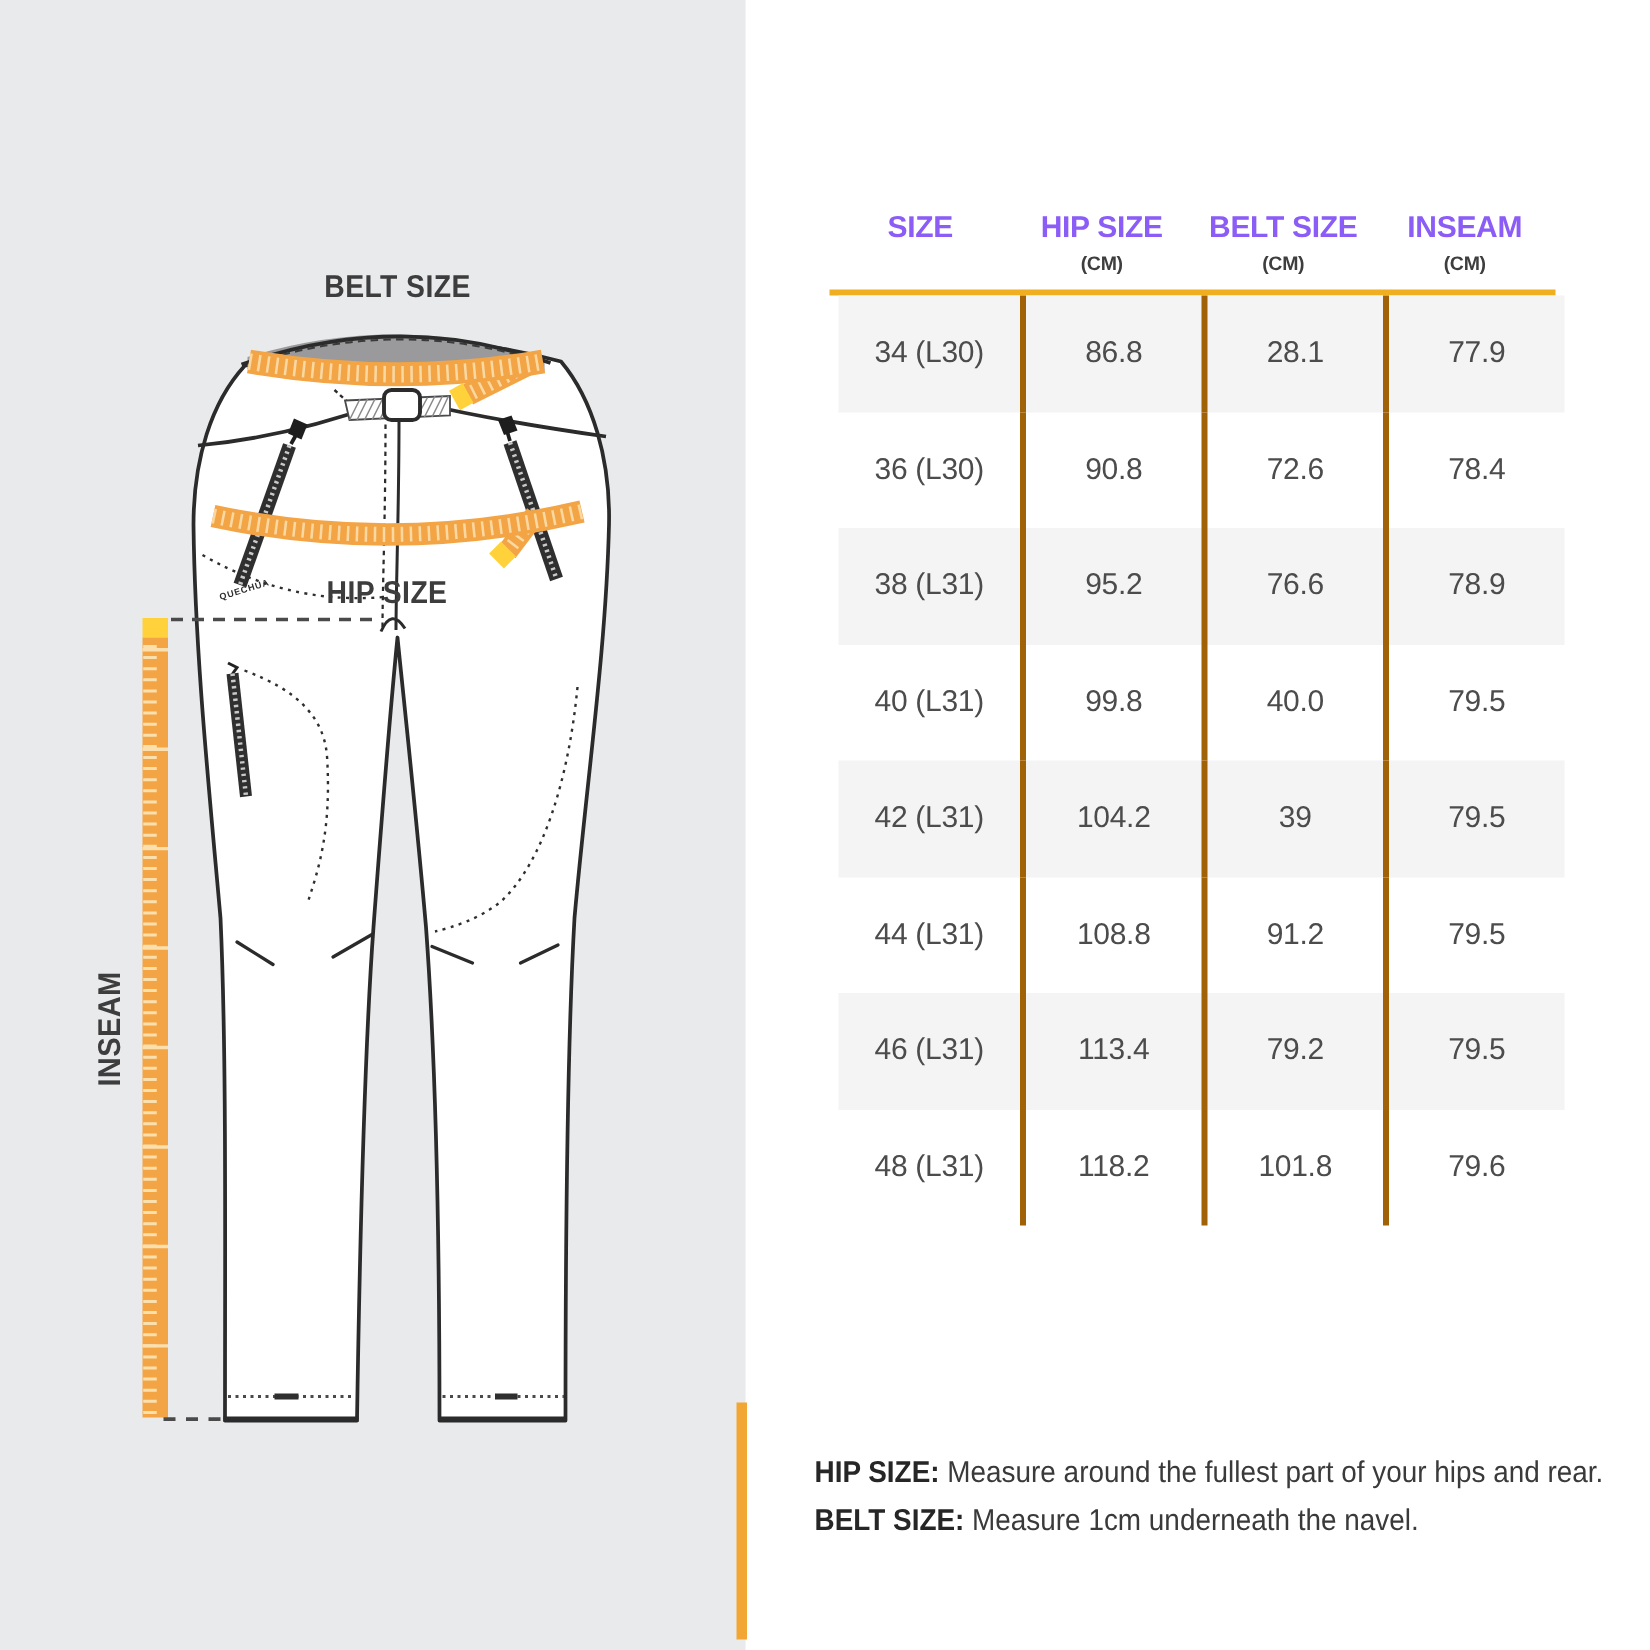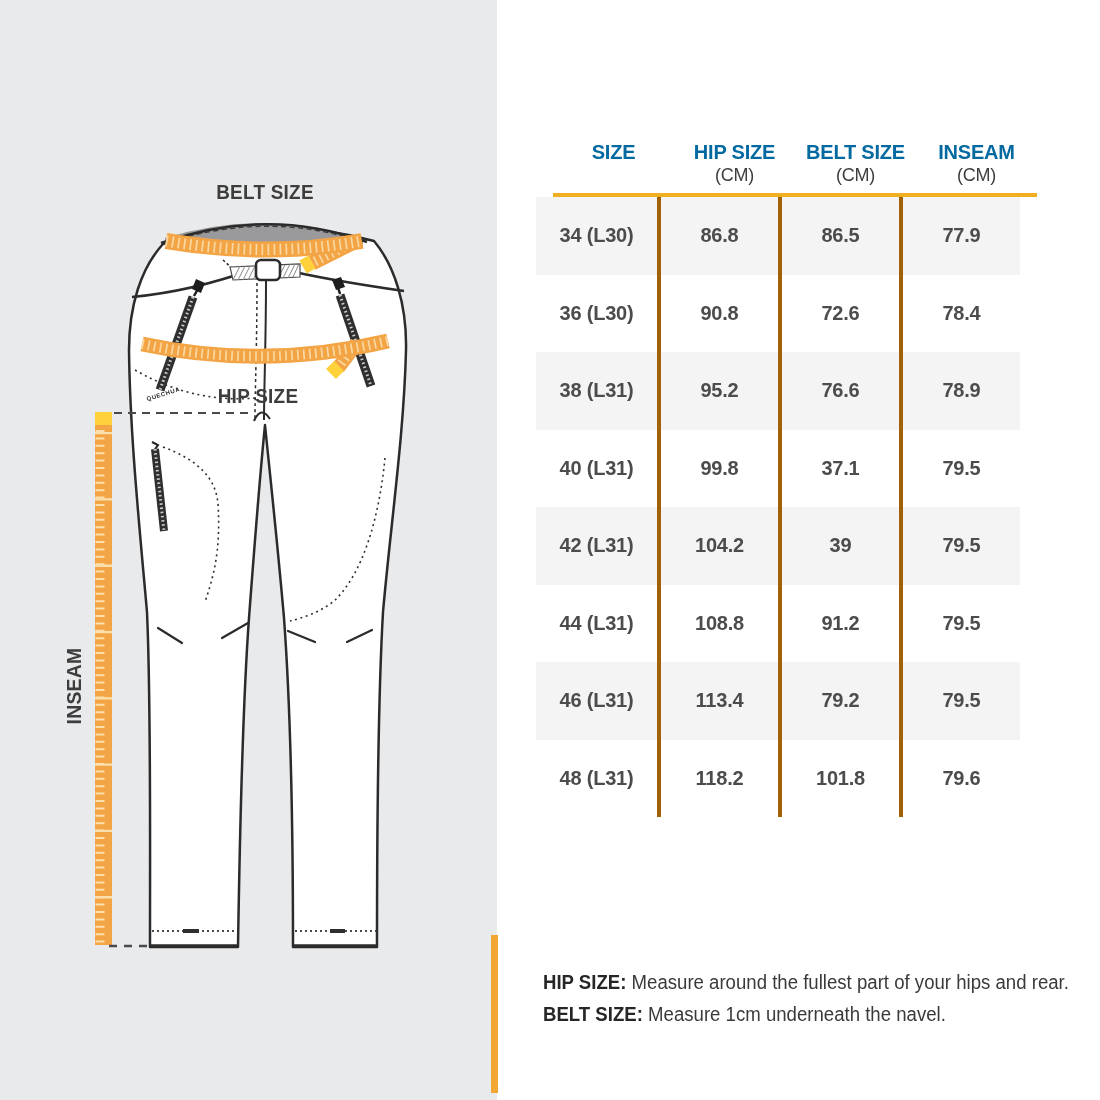--- a/index.html
+++ b/index.html
@@ -19,24 +19,24 @@
   .brand-text{
     position:absolute;left:146px;top:391px;font-size:6px;font-weight:700;color:#2f2f2f;
     letter-spacing:.6px;transform:rotate(-17deg);
   }
   .accent-bar{position:absolute;left:491px;top:935px;width:7px;height:158px;background:#f2a633;}
   
   .tbl-header{
     position:absolute;left:553px;top:140px;width:484px;
     display:grid;grid-template-columns:repeat(4,1fr);text-align:center;
   }
-  .tbl-header .col-label{font-size:20px;font-weight:700;color:#0369a1;line-height:24px;letter-spacing:-.2px;}
-  .tbl-header .col-unit{font-size:18px;font-weight:400;color:#3e3e3e;line-height:17px;margin-top:3px;letter-spacing:-.2px;}
+  .tbl-header .col-label{font-size:20px;font-weight:700;color:#8b5cf6;line-height:24px;letter-spacing:-.2px;}
+  .tbl-header .col-unit{font-size:13px;font-weight:700;color:#3e3e3e;line-height:17px;margin-top:3px;letter-spacing:-.2px;}
   .tbl-underline{position:absolute;left:553px;top:193px;width:484px;height:4px;background:#efaf21;}
-  .tbl-body{position:absolute;left:536px;top:197px;width:484px;font-weight:bold;}
+  .tbl-body{position:absolute;left:559px;top:197px;width:484px;}
   .tbl-row{display:grid;grid-template-columns:repeat(4,1fr);height:77.5px;}
   .tbl-row:nth-child(odd){background:#f4f4f5;}
   .tbl-cell{
     display:flex;align-items:center;justify-content:center;
     font-size:20px;color:#4c4c4c;letter-spacing:-.2px;
   }
   .tbl-cell + .tbl-cell{border-left:4px solid #a16207;}
   
   .notes{
     position:absolute;left:543px;top:966px;width:600px;
@@ -193,39 +193,39 @@
       <div class="col-label">INSEAM</div>
       <div class="col-unit">(CM)</div>
     </div>
   </div>
   <div class="tbl-underline"></div>
 
   <div class="tbl-body">
     <div class="tbl-row">
       <div class="tbl-cell">34 (L30)</div>
       <div class="tbl-cell">86.8</div>
-      <div class="tbl-cell">86.5</div>
+      <div class="tbl-cell">28.1</div>
       <div class="tbl-cell">77.9</div>
     </div>
     <div class="tbl-row">
       <div class="tbl-cell">36 (L30)</div>
       <div class="tbl-cell">90.8</div>
       <div class="tbl-cell">72.6</div>
       <div class="tbl-cell">78.4</div>
     </div>
     <div class="tbl-row">
       <div class="tbl-cell">38 (L31)</div>
       <div class="tbl-cell">95.2</div>
       <div class="tbl-cell">76.6</div>
       <div class="tbl-cell">78.9</div>
     </div>
     <div class="tbl-row">
       <div class="tbl-cell">40 (L31)</div>
       <div class="tbl-cell">99.8</div>
-      <div class="tbl-cell">37.1</div>
+      <div class="tbl-cell">40.0</div>
       <div class="tbl-cell">79.5</div>
     </div>
     <div class="tbl-row">
       <div class="tbl-cell">42 (L31)</div>
       <div class="tbl-cell">104.2</div>
       <div class="tbl-cell">39</div>
       <div class="tbl-cell">79.5</div>
     </div>
     <div class="tbl-row">
       <div class="tbl-cell">44 (L31)</div>

